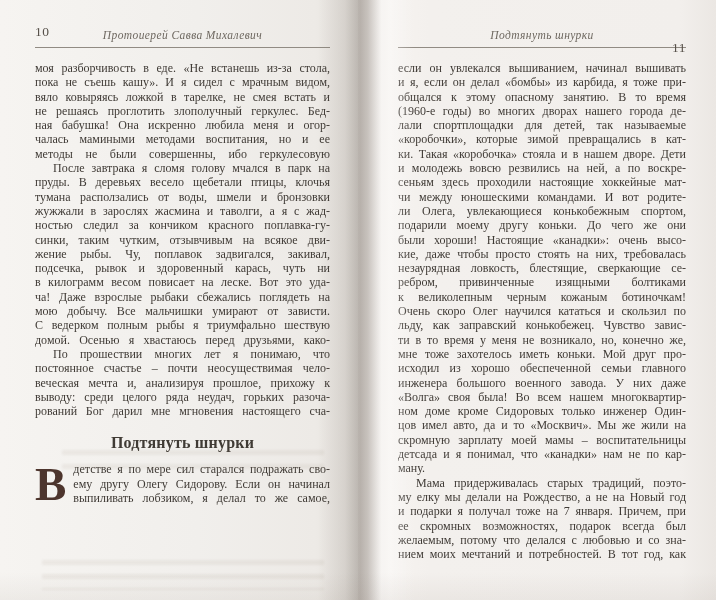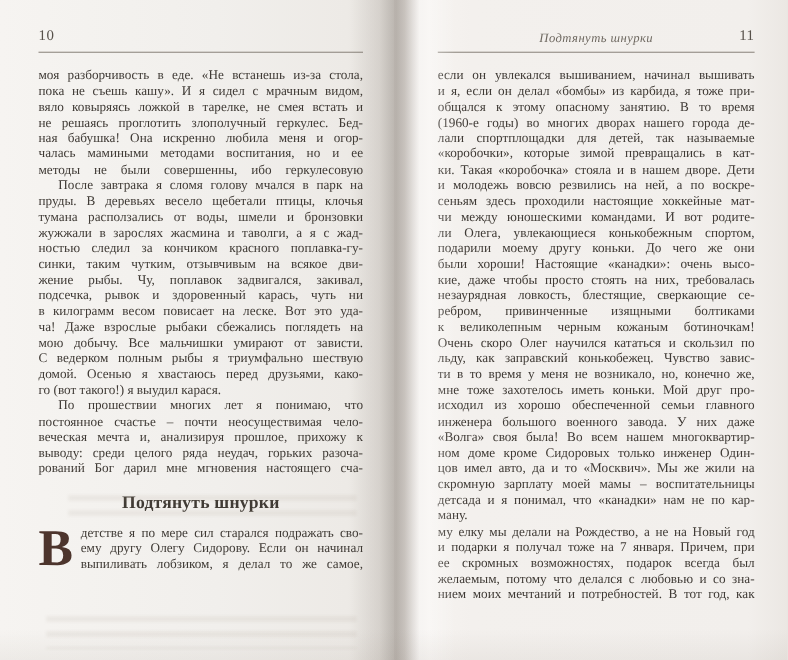--- a/index.html
+++ b/index.html
@@ -27,21 +27,21 @@
   }
   .bottom-vignette {
     position:absolute; left:0; bottom:0; width:716px; height:28px; pointer-events:none;
     background:linear-gradient(180deg, rgba(120,105,92,0) 0%, rgba(120,105,92,0.07) 100%);
   }
   .pg-header { position:relative; height:17px; }
   .pg-num {
     position:absolute; top:-3px; font-size:13.5px; color:#57514a; letter-spacing:.5px;
   }
   .pg-num.left { left:0; }
-  .pg-num.right { right:0; }
+  .pg-num.right { right:0;margin-top:16px; }
   .running {
     display:block; text-align:center; font-style:italic; font-size:11.5px;
     color:#6e6860; letter-spacing:.4px; padding-top:2px;
   }
   .rule { border-bottom:1px solid #918b83; margin-top:3px; }
   .body-text { margin-top:13px; font-size:12px; line-height:14.3px; }
   .line { text-align:justify; text-align-last:justify; }
   .line.end { text-align-last:left; }
   .line.indent { text-indent:18px; }
   .section-heading {
@@ -61,20 +61,21 @@
   .ghost-b { left:42px; top:556px; width:282px; height:34px; }
 </style>
 </head>
 <body>
 
 <div class="spread">
 
   <div class="page page-left">
     <div class="pg-header">
       <span class="pg-num left">10</span>
+      <span class="running">Протоиерей Савва Михалевич</span>
     </div>
     <div class="rule"></div>
     <div class="body-text">
         <div class="line">моя разборчивость в еде. «Не встанешь из-за стола,</div>
         <div class="line">пока не съешь кашу». И я сидел с мрачным видом,</div>
         <div class="line">вяло ковыряясь ложкой в тарелке, не смея встать и</div>
         <div class="line">не решаясь проглотить злополучный геркулес. Бед-</div>
         <div class="line">ная бабушка! Она искренно любила меня и огор-</div>
         <div class="line">чалась мамиными методами воспитания, но и ее</div>
         <div class="line">методы не были совершенны, ибо геркулесовую</div>
@@ -84,21 +85,20 @@
         <div class="line">жужжали в зарослях жасмина и таволги, а я с жад-</div>
         <div class="line">ностью следил за кончиком красного поплавка-гу-</div>
         <div class="line">синки, таким чутким, отзывчивым на всякое дви-</div>
         <div class="line">жение рыбы. Чу, поплавок задвигался, закивал,</div>
         <div class="line">подсечка, рывок и здоровенный карась, чуть ни</div>
         <div class="line">в килограмм весом повисает на леске. Вот это уда-</div>
         <div class="line">ча! Даже взрослые рыбаки сбежались поглядеть на</div>
         <div class="line">мою добычу. Все мальчишки умирают от зависти.</div>
         <div class="line">С ведерком полным рыбы я триумфально шествую</div>
         <div class="line">домой. Осенью я хвастаюсь перед друзьями, како-</div>
-        <div class="line end">го (вот такого!) я выудил карася.</div>
         <div class="line indent">По прошествии многих лет я понимаю, что</div>
         <div class="line">постоянное счастье – почти неосуществимая чело-</div>
         <div class="line">веческая мечта и, анализируя прошлое, прихожу к</div>
         <div class="line">выводу: среди целого ряда неудач, горьких разоча-</div>
         <div class="line">рований Бог дарил мне мгновения настоящего сча-</div>
       </div>
     <div class="section-heading">Подтянуть шнурки</div>
     <div class="dropcap-para">
       <span class="dropcap">В</span>
     <div class="line">детстве я по мере сил старался подражать сво-</div>
@@ -138,20 +138,21 @@
         <div class="line">ти в то время у меня не возникало, но, конечно же,</div>
         <div class="line">мне тоже захотелось иметь коньки. Мой друг про-</div>
         <div class="line">исходил из хорошо обеспеченной семьи главного</div>
         <div class="line">инженера большого военного завода. У них даже</div>
         <div class="line">«Волга» своя была! Во всем нашем многоквартир-</div>
         <div class="line">ном доме кроме Сидоровых только инженер Один-</div>
         <div class="line">цов имел авто, да и то «Москвич». Мы же жили на</div>
         <div class="line">скромную зарплату моей мамы – воспитательницы</div>
         <div class="line">детсада и я понимал, что «канадки» нам не по кар-</div>
         <div class="line end">ману.</div>
+        <div class="line indent">Мама придерживалась старых традиций, поэто-</div>
         <div class="line">му елку мы делали на Рождество, а не на Новый год</div>
         <div class="line">и подарки я получал тоже на 7 января. Причем, при</div>
         <div class="line">ее скромных возможностях, подарок всегда был</div>
         <div class="line">желаемым, потому что делался с любовью и со зна-</div>
         <div class="line">нием моих мечтаний и потребностей. В тот год, как</div>
       </div>
   </div>
 
   <div class="gutter-shadow"></div>
   <div class="bottom-vignette"></div>

